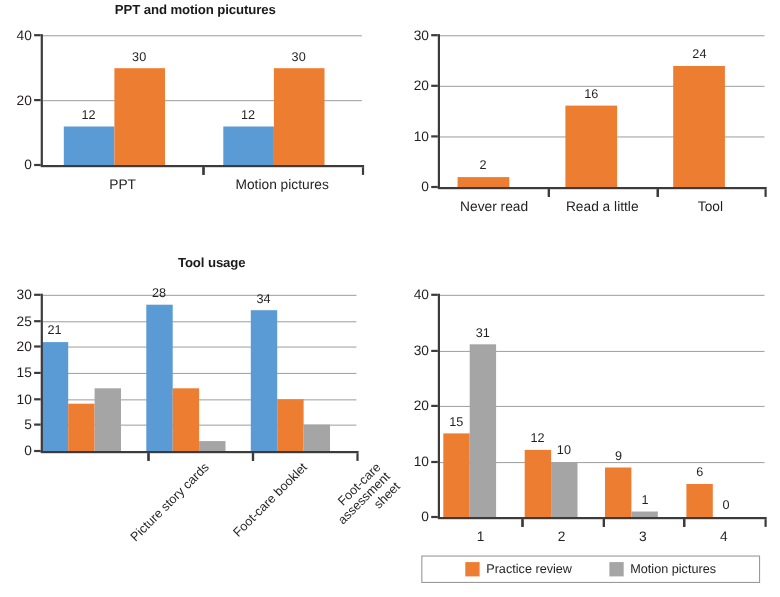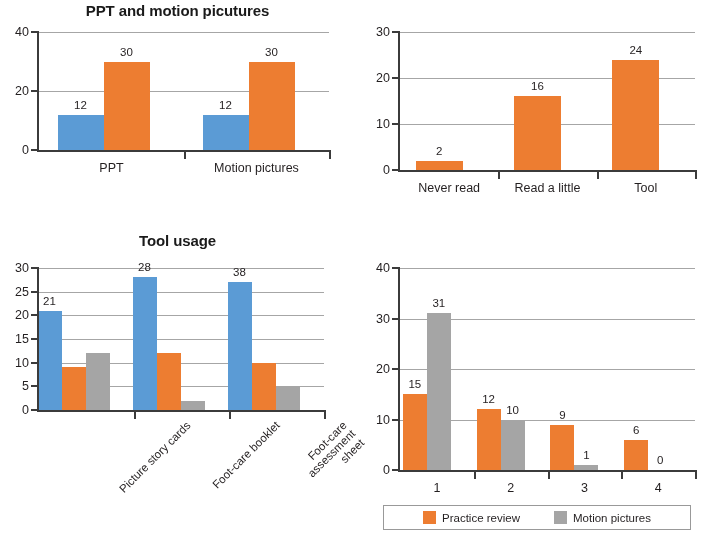--- a/index.html
+++ b/index.html
@@ -9,21 +9,21 @@
     font-family:"Liberation Sans", sans-serif;
     color:#231f20;
     overflow:hidden;
     position:relative;
   }
   .panel{position:absolute;}
   .chart-title{
     position:absolute;left:0;right:0;top:0;
     text-align:center;
     font-weight:bold;
-    font-size:15px;
+    font-size:12px;
     letter-spacing:-0.1px;
     color:#1a1a1a;
     white-space:nowrap;
   }
   
   .plot{position:absolute;}
   .plot-area{position:absolute;left:0;top:0;right:0;bottom:0;}
   .gridline{position:absolute;left:0;right:0;height:1px;background:#a6a6a6;}
   .axis-y{position:absolute;top:0;bottom:0;width:2px;background:#3b3b3b;}
   .axis-x{position:absolute;left:0;right:0;height:2px;background:#3b3b3b;}
@@ -137,21 +137,21 @@
       <div class="tick-x" style="left: 241.667px; top: 172px;"></div>
       <div class="bar-val" style="left: 182.5px; top: 80.4px;">16</div>
       <div class="xlab" style="left: 143.333px; width: 98.3333px; top: 181px;">Read a little</div>
       <div class="tick-x" style="left: 241.667px; top: 172px;"></div>
       <div class="tick-x" style="left: 340px; top: 172px;"></div>
       <div class="bar-val" style="left: 280.833px; top: 43.6px;">24</div>
       <div class="xlab" style="left: 241.667px; width: 98.3333px; top: 181px;">Tool</div>
     </div>
 </div>
 
-<div class="panel" style="left:0;top:230px;width:355px;height:313px;">
+<div class="panel" style="left:0;top:230px;width:355px;height:313px;padding-left:30px;">
   <div class="chart-title" style="top:2px;">Tool usage</div>
   <div class="plot" style="left:39px;top:38px;width:285px;height:142px;">
     <div class="plot-area" id="c3-plot">
         <div class="gridline" style="top: 118.333px;"></div>
         <div class="gridline" style="top: 94.6667px;"></div>
         <div class="gridline" style="top: 71px;"></div>
         <div class="gridline" style="top: 47.3333px;"></div>
         <div class="gridline" style="top: 23.6667px;"></div>
         <div class="gridline" style="top: 0px;"></div>
         <div class="bar" style="left: -1.5px; width: 24px; height: 99.4px; background: rgb(91, 155, 213);"></div>
@@ -184,21 +184,21 @@
       <div class="axis-x" style="left: 37px; top: 180px; width: 289px;"></div>
       <div class="tick-x" style="left: 134px; top: 182px;"></div>
       <div class="bar-val" style="left: 49.5px; top: 64.6px;">21</div>
       <div class="xlab-rot" style="left: 88.5px; top: 189px;">Picture story cards</div>
       <div class="tick-x" style="left: 134px; top: 182px;"></div>
       <div class="tick-x" style="left: 229px; top: 182px;"></div>
       <div class="bar-val" style="left: 144.5px; top: 31.4667px;">28</div>
       <div class="xlab-rot" style="left: 183.5px; top: 189px;">Foot-care booklet</div>
       <div class="tick-x" style="left: 229px; top: 182px;"></div>
       <div class="tick-x" style="left: 324px; top: 182px;"></div>
-      <div class="bar-val" style="left: 239.5px; top: 36.2px;">38</div>
+      <div class="bar-val" style="left: 239.5px; top: 36.2px;">34</div>
       <div class="xlab-rot" style="left: 278.5px; top: 189px;">
         <div>Foot-care</div>
         <div>assessment</div>
         <div>sheet</div>
       </div>
     </div>
 </div>
 
 <div class="panel" style="left:355px;top:230px;width:354px;height:313px;">
   <div class="plot" style="left:45px;top:38px;width:295px;height:202px;">

